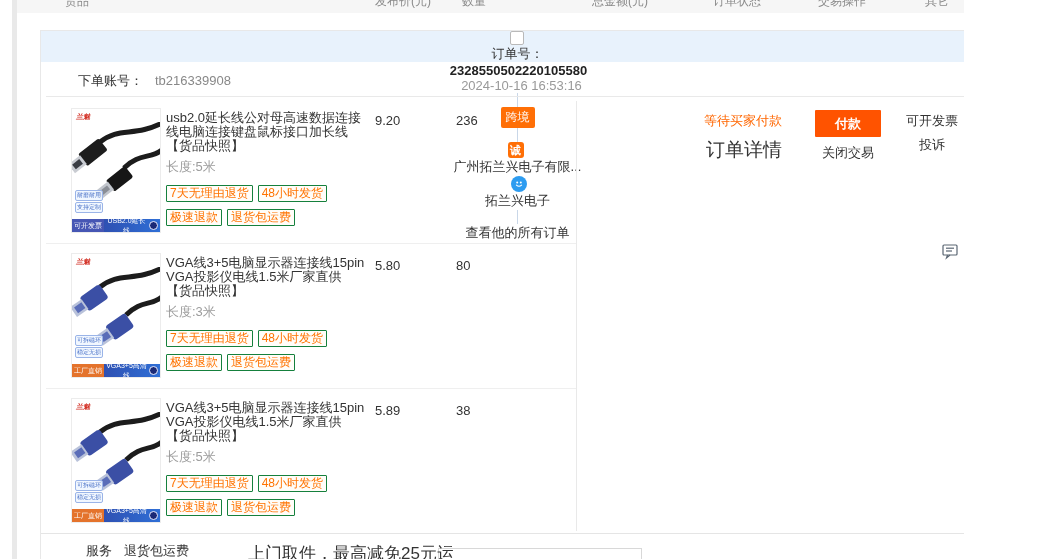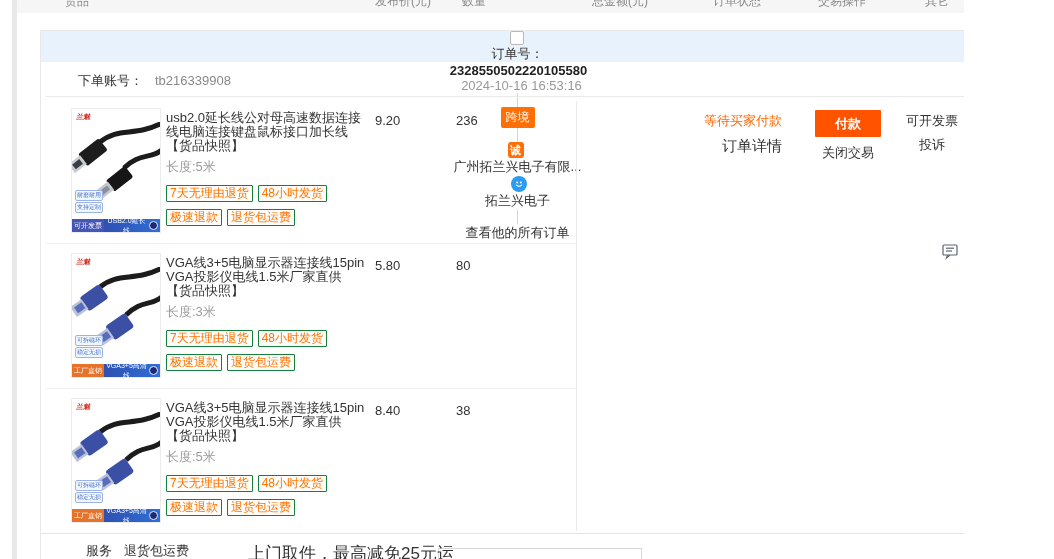--- a/index.html
+++ b/index.html
@@ -70,21 +70,21 @@
   .pprice { position:absolute; left:334px; top:5px; font-size:13px; color:#333; }
   .pqty   { position:absolute; left:415px; top:5px; font-size:13px; color:#333; }
 
   .sumcol { position:absolute; left:543px; top:79px; width:96px; text-align:center; }
   .total { font-size:16px; font-weight:bold; color:#1c1c1c; }
   .ship  { font-size:12px; color:#9c9c9c; margin-top:5px; }
   .credit{ font-size:12px; color:#333; margin-top:5px; }
 
   .statcol { position:absolute; left:655px; top:81px; width:86px; text-align:right; }
   .wait   { font-size:13px; color:#ff6600; }
-  .detail { font-size:15px; color:#333; margin-top:7px; cursor:pointer; }
+  .detail { font-size:19px; color:#333; margin-top:7px; cursor:pointer; }
 
   .actcol { position:absolute; left:771px; top:79px; width:72px; text-align:center; }
   .paybtn { width:66px; height:27px; background:#ff5300; color:#fff; border:none; border-radius:1px;
             font-size:13px; font-weight:bold; cursor:pointer; font-family:inherit; }
   .closetrade { font-size:13px; color:#333; margin-top:7px; cursor:pointer; }
 
   .othcol { position:absolute; left:861px; top:81px; width:60px; text-align:center; font-size:13px; }
   .complaint { margin-top:6px; }
 
   .hr2 { position:absolute; left:0; top:502px; width:953px; height:1px; background:#e5e5e5; }
@@ -252,21 +252,21 @@
           <span class="bdot"></span>
         </div>
       </div>
       <div class="pinfo">
         <div class="ptitle"><span>VGA线3+5电脑显示器连接线15pin VGA投影仪电线1.5米厂家直供 </span><span class="psnap">【货品快照】</span></div>
         <div class="pspec">长度:5米</div>
         <div class="ptags">
           <span class="tag">7天无理由退货</span><span class="tag">48小时发货</span><span class="tag">极速退款</span><span class="tag">退货包运费</span>
         </div>
       </div>
-      <div class="pprice">8.40</div>
+      <div class="pprice">5.89</div>
       <div class="pqty">38</div>
     </div>
 
     <div class="vsep"></div>
 
 
     <div class="statcol">
       <div class="wait">等待买家付款</div>
       <div class="detail">订单详情</div>
     </div>

